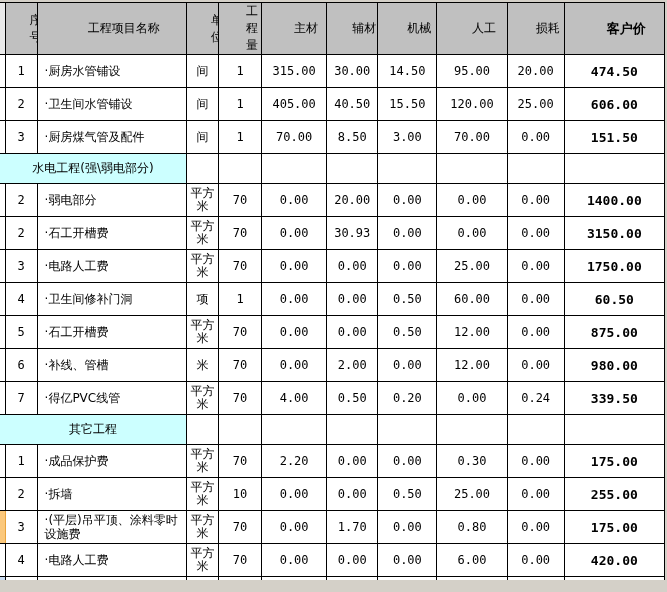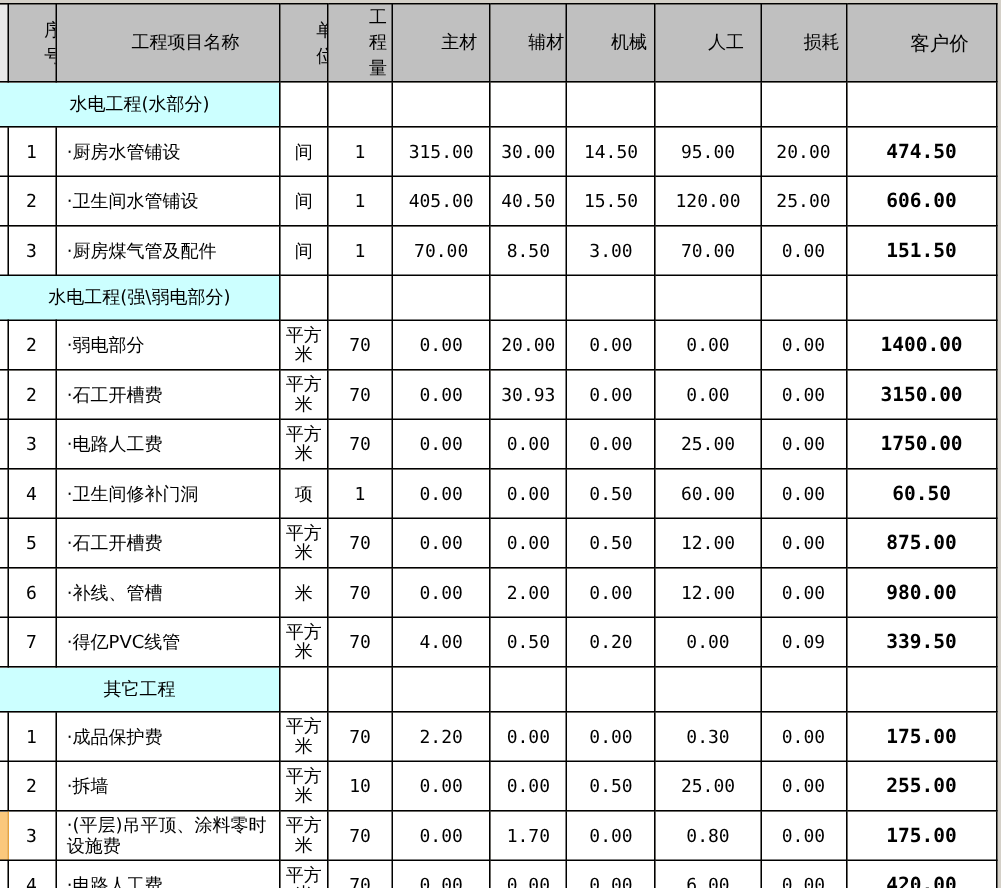--- a/index.html
+++ b/index.html
@@ -27,21 +27,21 @@
     font-size: 12px;
     color: #000;
     overflow: hidden;
   }
   thead th {
     background: #C0C0C0;
     font-weight: normal;
     height: 27px;
     padding-left: 24px;
   }
-  thead th.price-col { font-weight: normal; font-size: 13px; margin-top: 32px; }
+  thead th.price-col { font-weight: bold; font-size: 13px; margin-top: 32px; }
   
   .strip { border-left: none; background: #C9DCF2; }
   thead th.strip { background: #E9E9E9; }
   .strip.orange { background: #FBC87C; border-right-color: #E8A33D; }
   tr.section td.sec-cell {
     background: #CCFFFF;
     border-left: none;
     height: 29px;
     font-size: 12px;
   }
@@ -96,31 +96,20 @@
         <th>工程量</th>
         <th>主材</th>
         <th>辅材</th>
         <th>机械</th>
         <th>人工</th>
         <th>损耗</th>
         <th class="price-col">客户价</th>
       </tr>
     </thead>
     <tbody id="tbody">
-        <tr class="section">
-          <td class="sec-cell" colspan="3">水电工程(水部分)</td>
-          <td class="empty"></td>
-          <td class="empty"></td>
-          <td class="empty"></td>
-          <td class="empty"></td>
-          <td class="empty"></td>
-          <td class="empty"></td>
-          <td class="empty"></td>
-          <td class="empty"></td>
-        </tr>
         <tr class="data">
           <td class="strip"></td>
           <td class="c-num">1</td>
           <td class="c-name">·厨房水管铺设</td>
           <td class="c-unit">间</td>
           <td class="c-num">1</td>
           <td class="c-num">315.00</td>
           <td class="c-num">30.00</td>
           <td class="c-num">14.50</td>
           <td class="c-num">95.00</td>
@@ -245,21 +234,21 @@
         <tr class="data">
           <td class="strip"></td>
           <td class="c-num">7</td>
           <td class="c-name">·得亿PVC线管</td>
           <td class="c-unit">平方米</td>
           <td class="c-num">70</td>
           <td class="c-num">4.00</td>
           <td class="c-num">0.50</td>
           <td class="c-num">0.20</td>
           <td class="c-num">0.00</td>
-          <td class="c-num">0.09</td>
+          <td class="c-num">0.24</td>
           <td class="c-price">339.50</td>
         </tr>
         <tr class="section">
           <td class="sec-cell" colspan="3">其它工程</td>
           <td class="empty"></td>
           <td class="empty"></td>
           <td class="empty"></td>
           <td class="empty"></td>
           <td class="empty"></td>
           <td class="empty"></td>

